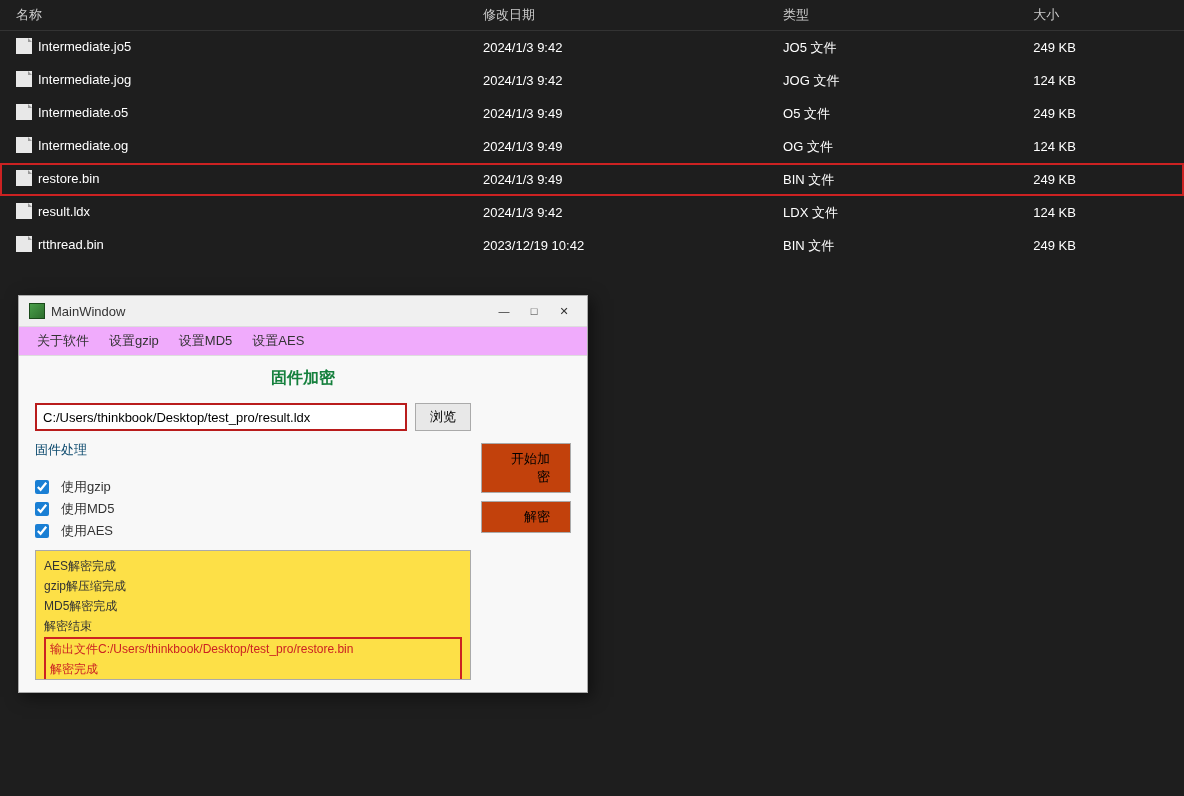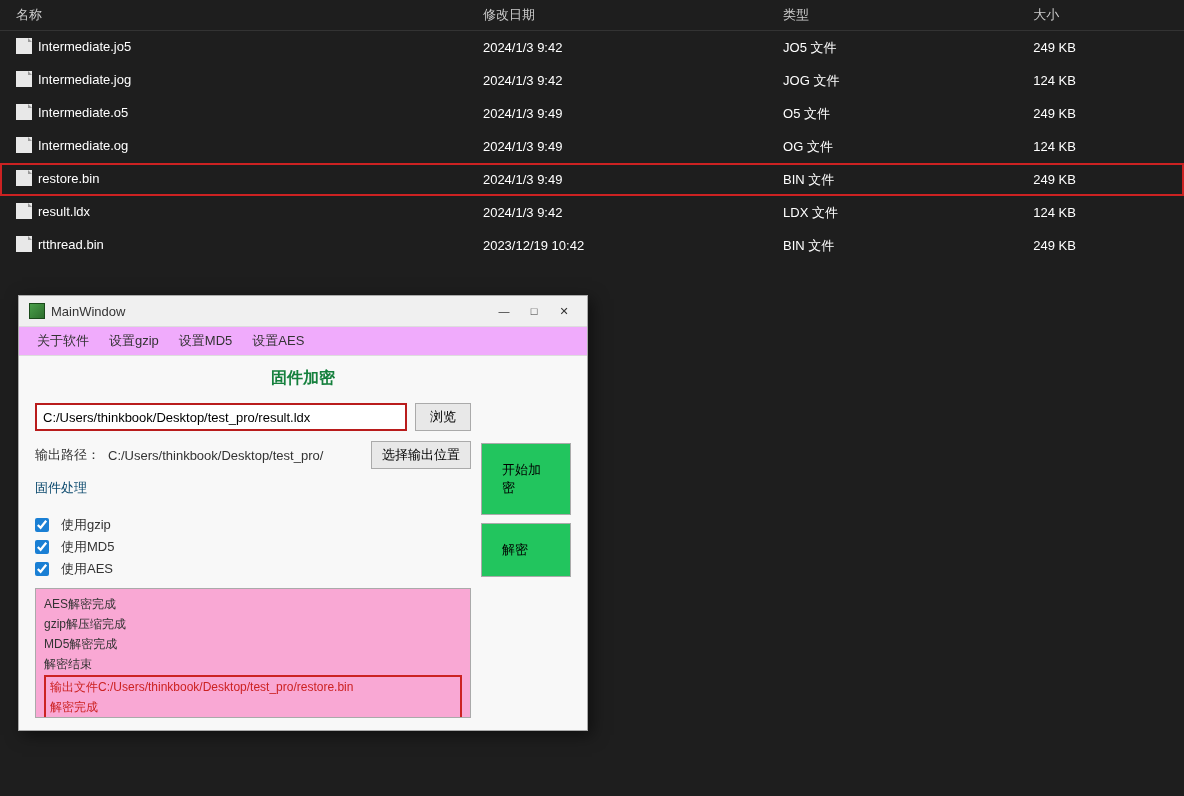--- a/index.html
+++ b/index.html
@@ -254,32 +254,32 @@
 
     .right-area {
       display: flex;
       flex-direction: column;
       gap: 8px;
       justify-content: flex-start;
       padding-top: 40px;
     }
 
     .btn-action {
-      padding: 17px 20px;
-      background: #22c55e;
+      padding: 6px 20px;
+      background: #c2410c;
       border: 1px solid #aaa;
       cursor: pointer;
       font-size: 13px;
       width: 90px;
-      text-align: left;
+      text-align: right;
     }
 
     .log-area {
       border: 1px solid #aaa;
-      background: #f9a8d4;
+      background: #fde047;
       padding: 6px 8px;
       font-size: 12px;
       color: #333;
       min-height: 100px;
       margin-top: 4px;
       position: relative;
       overflow-y: auto;
       max-height: 130px;
     }
 
@@ -379,25 +379,20 @@
     <div class="window-title-text">固件加密</div>
 
     <div class="form-area">
       <div class="left-area">
 
         <div class="form-row">
           <input class="file-input file-input-highlighted" type="text" id="file-path-input" value="C:/Users/thinkbook/Desktop/test_pro/result.ldx" style="">
           <button class="btn-browse">浏览</button>
         </div>
 
-        <div class="output-row">
-          <span class="output-label">输出路径：</span>
-          <span class="output-path">C:/Users/thinkbook/Desktop/test_pro/</span>
-          <button class="btn-select-output">选择输出位置</button>
-        </div>
 
         <div class="firmware-section">
           <div class="firmware-title">固件处理</div>
           <div class="checkbox-row">
             <input type="checkbox" checked="" id="cb-gzip" style="">
             <label class="checkbox-label" for="cb-gzip">使用gzip</label>
           </div>
           <div class="checkbox-row">
             <input type="checkbox" checked="" id="cb-md5" style="">
             <label class="checkbox-label" for="cb-md5">使用MD5</label>

